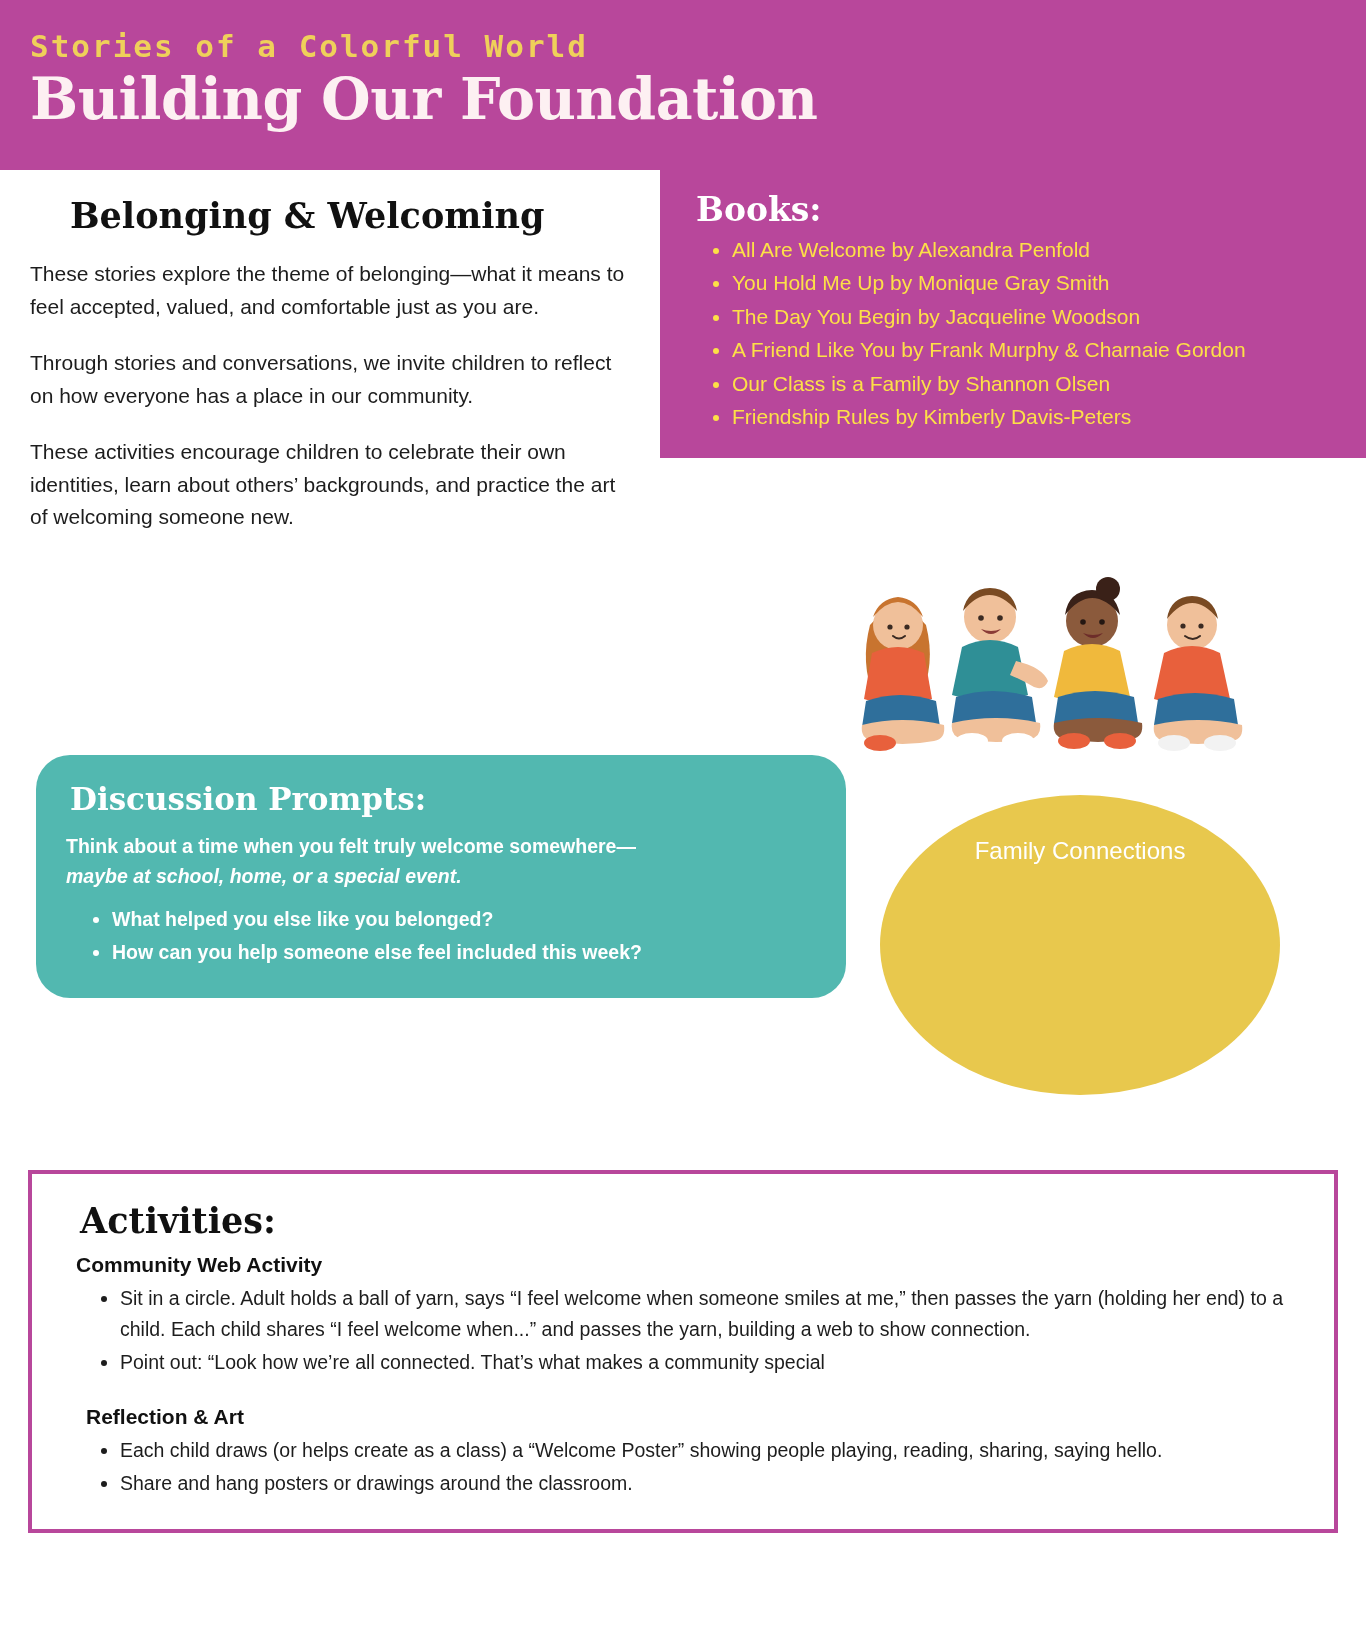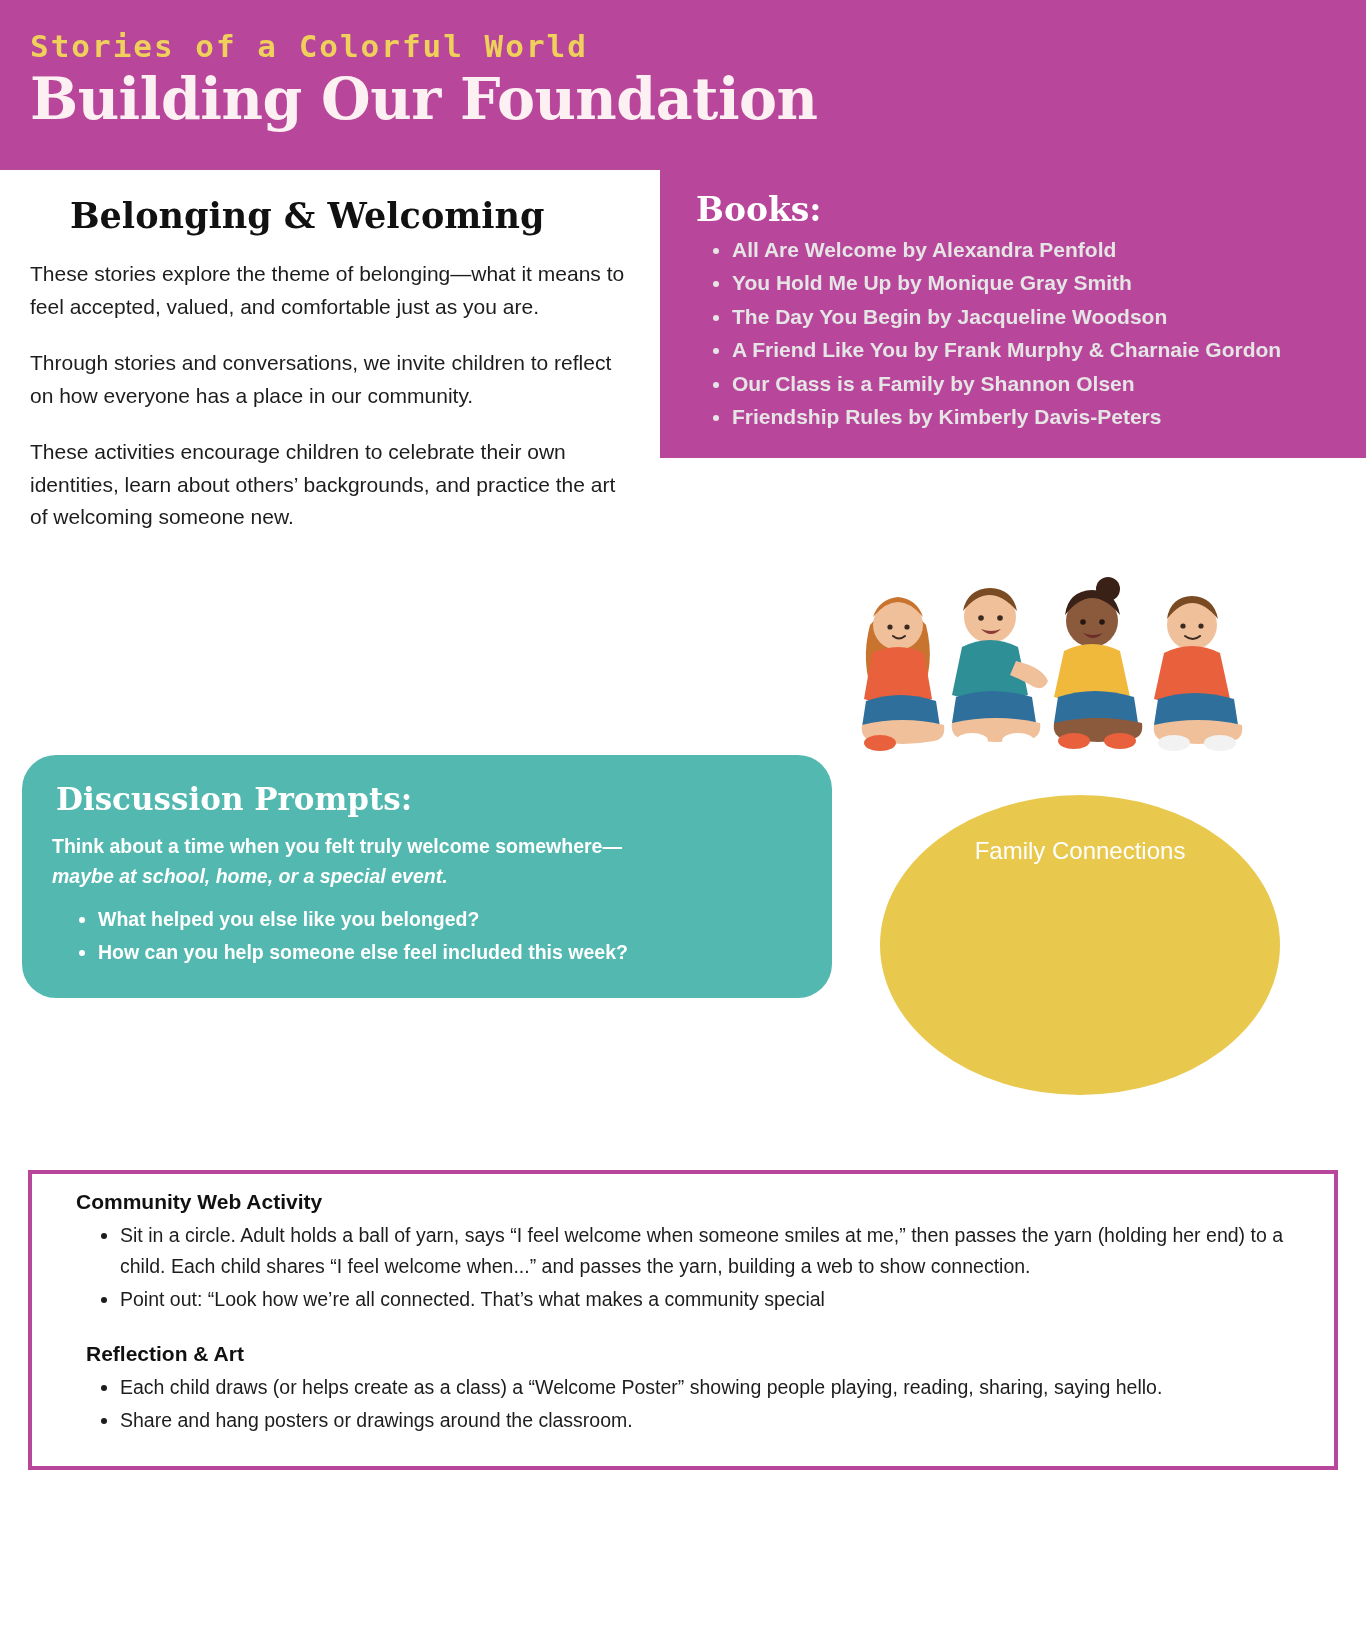--- a/index.html
+++ b/index.html
@@ -84,40 +84,40 @@
     font-size: 33px;
     font-weight: bold;
     color: #ffffff;
     margin: 6px 0 6px 10px;
   }
   .books ul {
     margin: 0;
     padding-left: 46px;
   }
   .books li {
-    color: #e5e5e5;
+    color: #fde047;
     font-size: 21px;
-    font-weight: bold;
+    font-weight: normal;
     line-height: 1.45;
     margin-bottom: 3px;
   }
 
   
   .illustration {
     position: absolute;
     left: 840px;
     top: 395px;
     width: 430px;
     height: 220px;
   }
 
   
   .discussion {
     position: absolute;
-    left: 22px;
+    left: 36px;
     top: 585px;
     width: 810px;
     background: #52b8b0;
     border-radius: 34px;
     box-sizing: border-box;
     padding: 22px 30px 30px 30px;
   }
   .discussion h3 {
     font-family: "DejaVu Serif", serif;
     font-size: 31px;
@@ -310,20 +310,21 @@
       <li>What helped you else like you belonged?</li>
       <li>How can you help someone else feel included this week?</li>
     </ul>
   </div>
 
   <div class="family">
     <h4>Family Connections</h4>
   </div>
 
   <div class="activities">
+    <h3>Activities:</h3>
 
     <h4>Community Web Activity</h4>
     <ul>
       <li>Sit in a circle. Adult holds a ball of yarn, says “I feel welcome when someone smiles at me,” then passes the yarn (holding her end) to a child. Each child shares “I feel welcome when...” and passes the yarn, building a web to show connection.</li>
       <li>Point out: “Look how we’re all connected. That’s what makes a community special</li>
     </ul>
 
     <h4 class="second">Reflection &amp; Art</h4>
     <ul>
       <li>Each child draws (or helps create as a class) a “Welcome Poster” showing people playing, reading, sharing, saying hello.</li>

